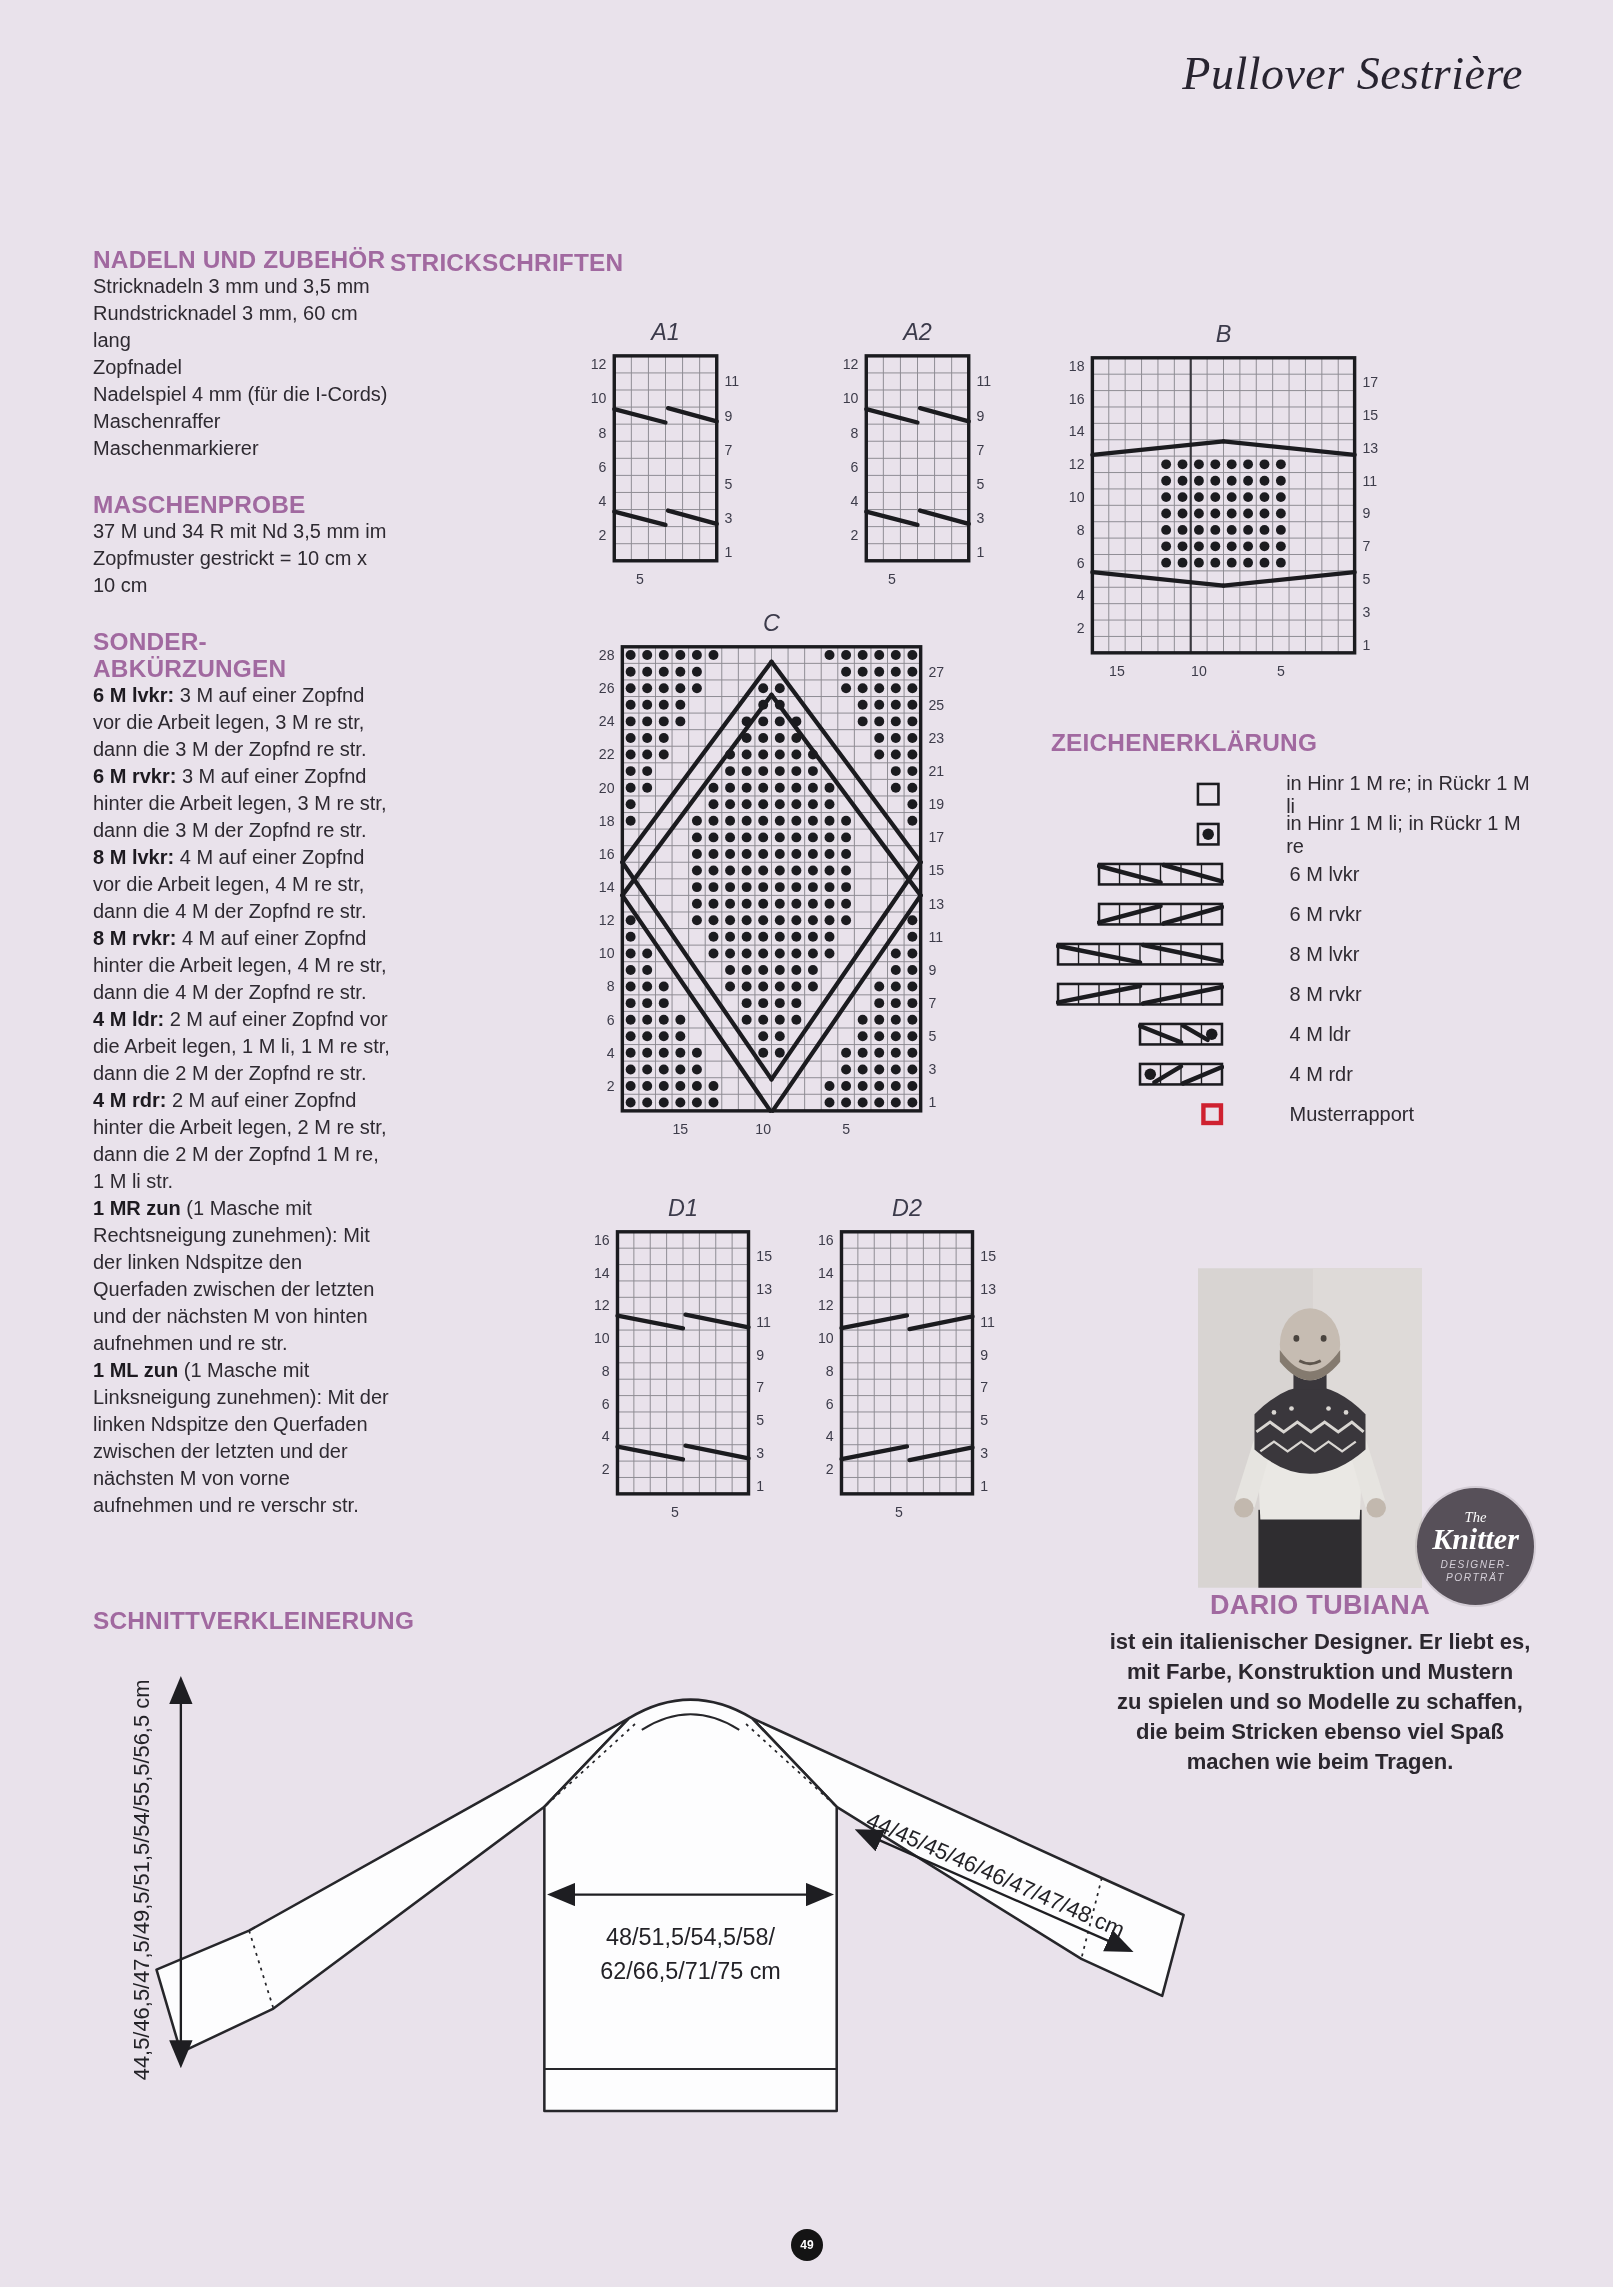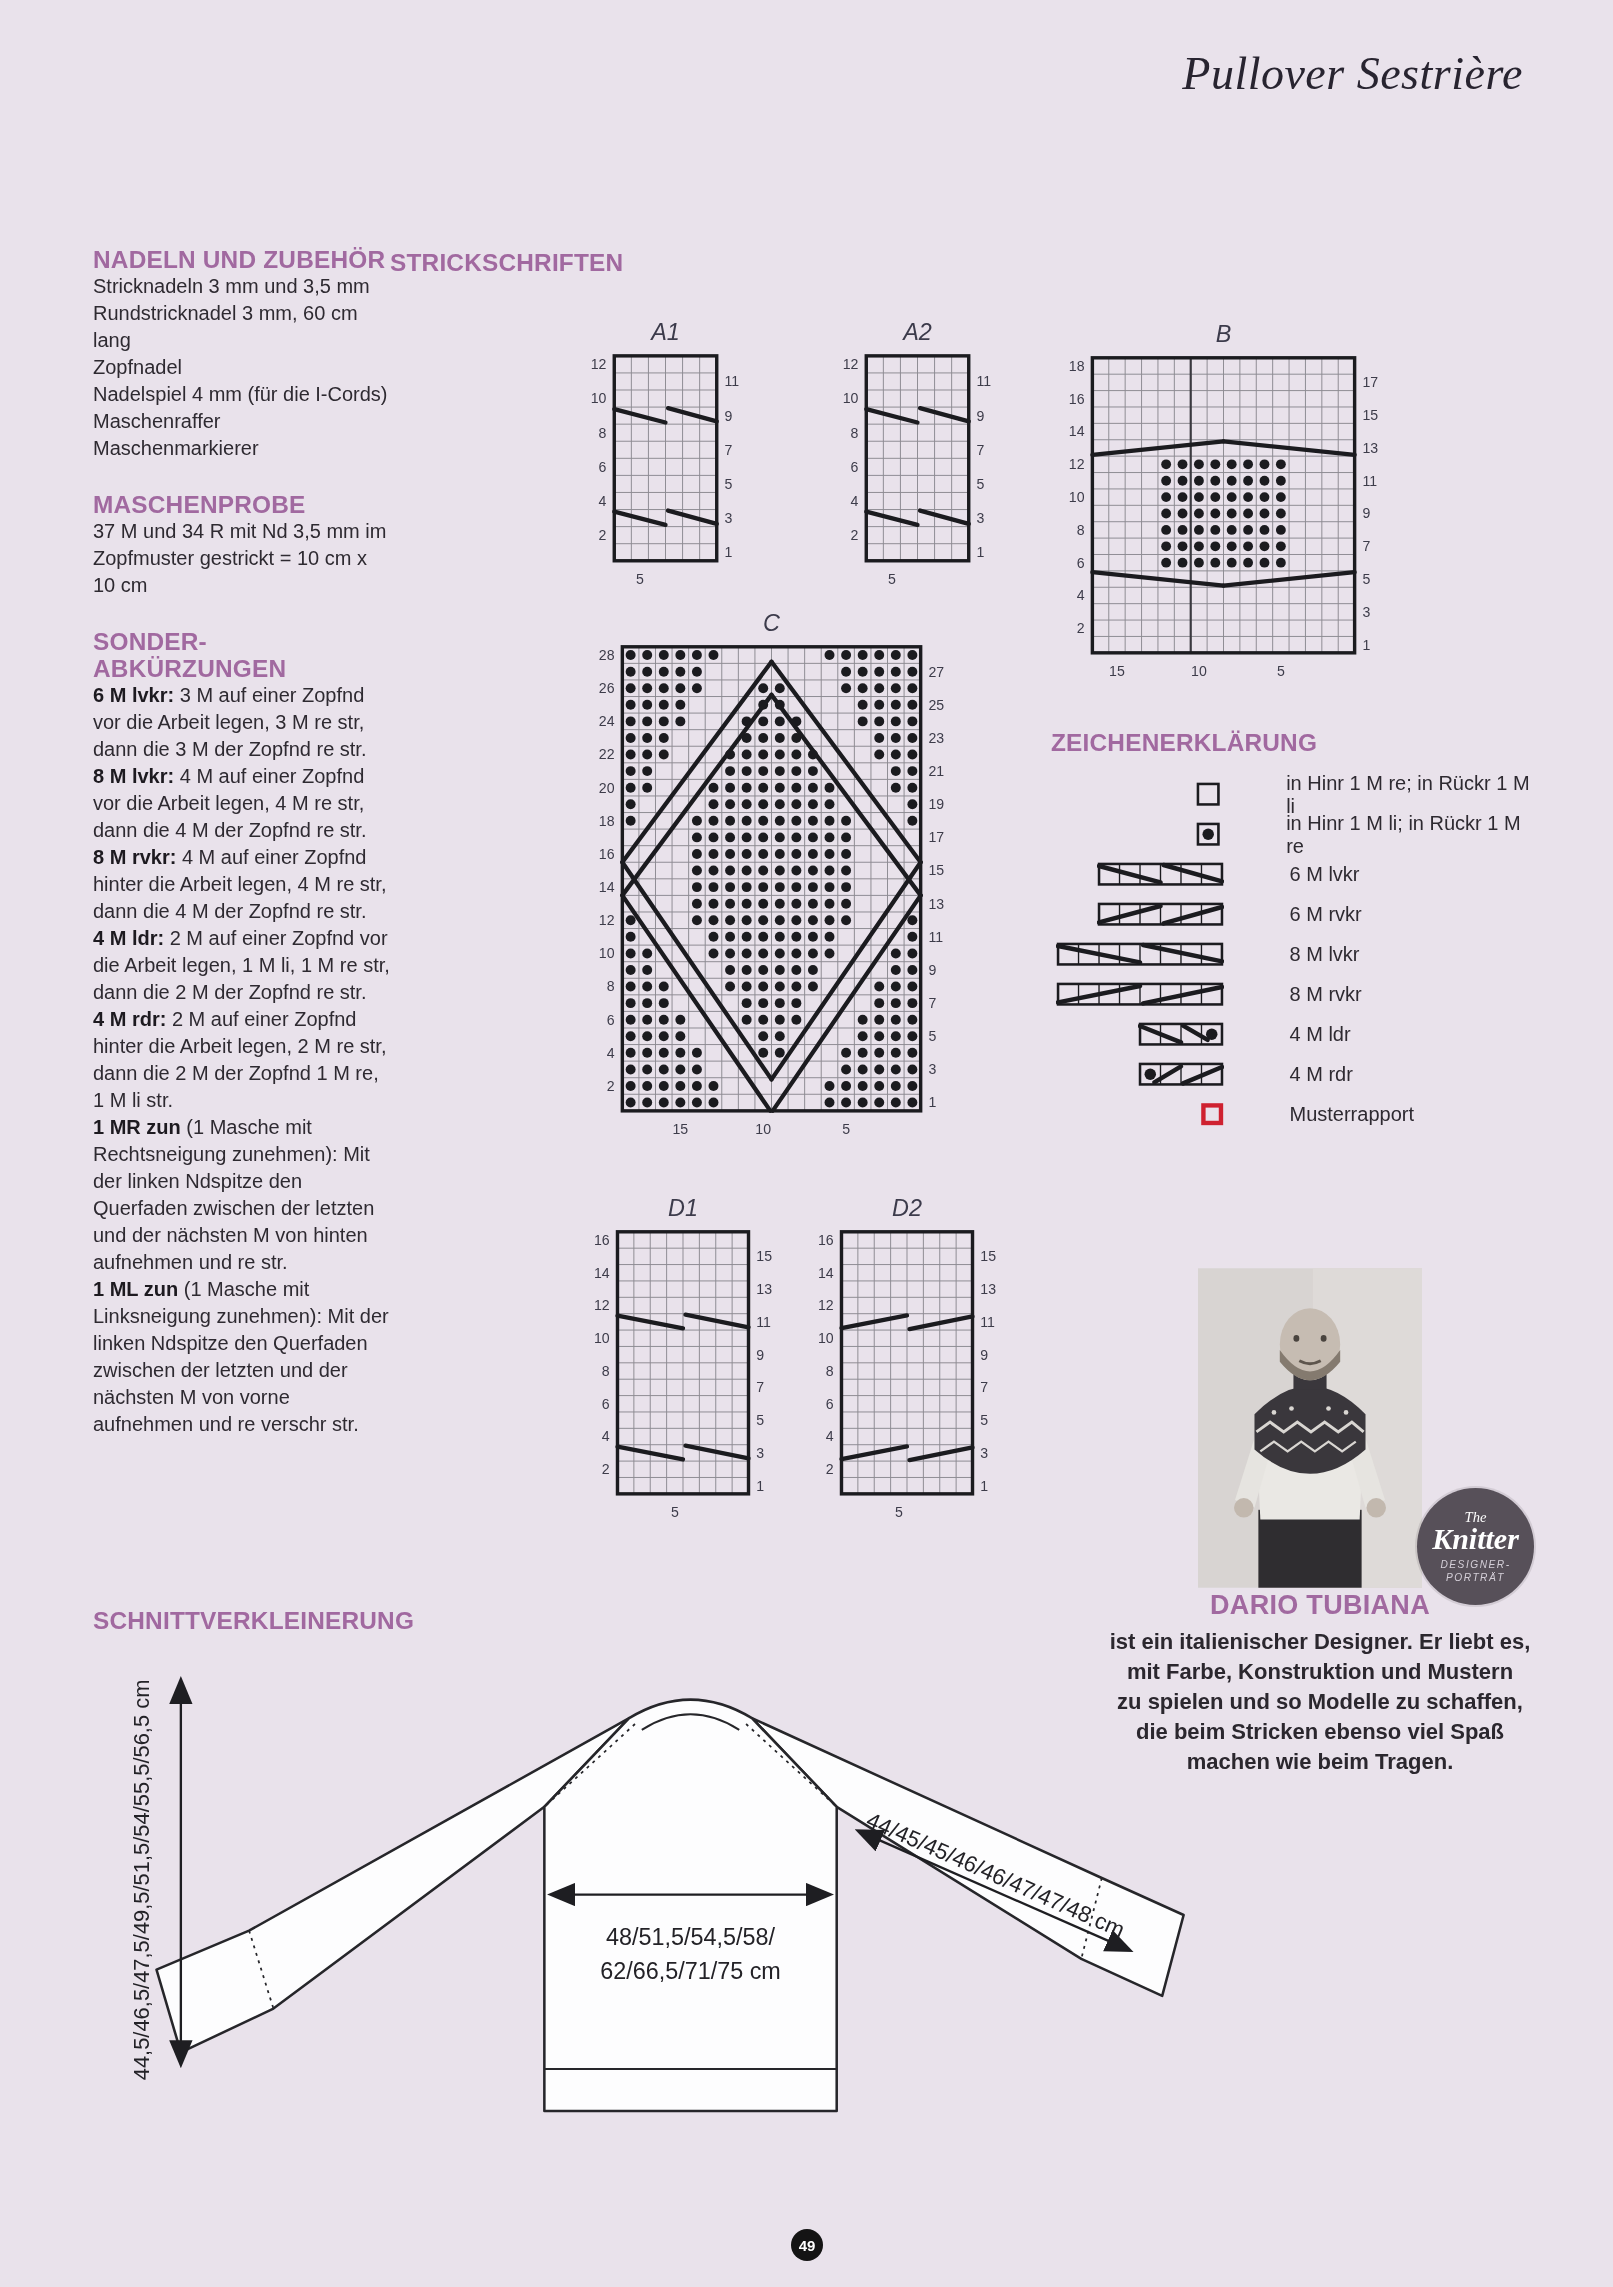--- a/index.html
+++ b/index.html
@@ -38,21 +38,21 @@
 
   .designer{position:absolute;left:1081px;top:1590px;width:478px;text-align:center;}
   .designer h2{margin:0 0 5.9px 0;font-size:27px;color:#a169a0;font-weight:700;letter-spacing:0.3px;}
   .designer .bio{white-space:pre-line;font-weight:700;font-size:22px;line-height:30px;color:#2b272e;}
 
   .schnitt-h{position:absolute;left:93px;top:1607px;}
   .schematic{position:absolute;left:88px;top:1648px;}
 
   .pageno{position:absolute;left:791px;top:2229px;width:32px;height:32px;border-radius:50%;
           background:#141414;color:#fff;display:flex;align-items:center;justify-content:center;
-          font-size:15px;font-weight:700;}
+          font-size:12px;font-weight:700;}
 </style>
 </head>
 <body>
 
 <div class="page">
 
   <div class="title">Pullover Sestrière</div>
 
   <div class="leftcol">
     <div class="sec">
@@ -65,20 +65,21 @@
       <p>Maschenmarkierer</p>
     </div>
     <div class="sec">
       <p class="h-purple">MASCHENPROBE</p>
       <p>37 M und 34 R mit Nd 3,5 mm im</p>
       <p>Zopfmuster gestrickt = 10 cm x 10 cm</p>
     </div>
     <div class="sec defs">
       <p class="h-purple">SONDER-ABKÜRZUNGEN</p>
       <p><b>6 M lvkr:</b><span> 3 M auf einer Zopfnd vor die Arbeit legen, 3 M re str, dann die 3 M der Zopfnd re str.</span></p>
+      <p><b>6 M rvkr:</b><span> 3 M auf einer Zopfnd hinter die Arbeit legen, 3 M re str, dann die 3 M der Zopfnd re str.</span></p>
       <p><b>8 M lvkr:</b><span> 4 M auf einer Zopfnd vor die Arbeit legen, 4 M re str, dann die 4 M der Zopfnd re str.</span></p>
       <p><b>8 M rvkr:</b><span> 4 M auf einer Zopfnd hinter die Arbeit legen, 4 M re str, dann die 4 M der Zopfnd re str.</span></p>
       <p><b>4 M ldr:</b><span> 2 M auf einer Zopfnd vor die Arbeit legen, 1 M li, 1 M re str, dann die 2 M der Zopfnd re str.</span></p>
       <p><b>4 M rdr:</b><span> 2 M auf einer Zopfnd hinter die Arbeit legen, 2 M re str, dann die 2 M der Zopfnd 1 M re, 1 M li str.</span></p>
       <p><b>1 MR zun</b><span> (1 Masche mit Rechtsneigung zunehmen): Mit der linken Ndspitze den Querfaden zwischen der letzten und der nächsten M von hinten aufnehmen und re str.</span></p>
       <p><b>1 ML zun</b><span> (1 Masche mit Linksneigung zunehmen): Mit der linken Ndspitze den Querfaden zwischen der letzten und der nächsten M von vorne aufnehmen und re verschr str.</span></p>
     </div>
   </div>
 
   <div class="h-purple" style="position:absolute;left:390px;top:249px;">STRICKSCHRIFTEN</div>

